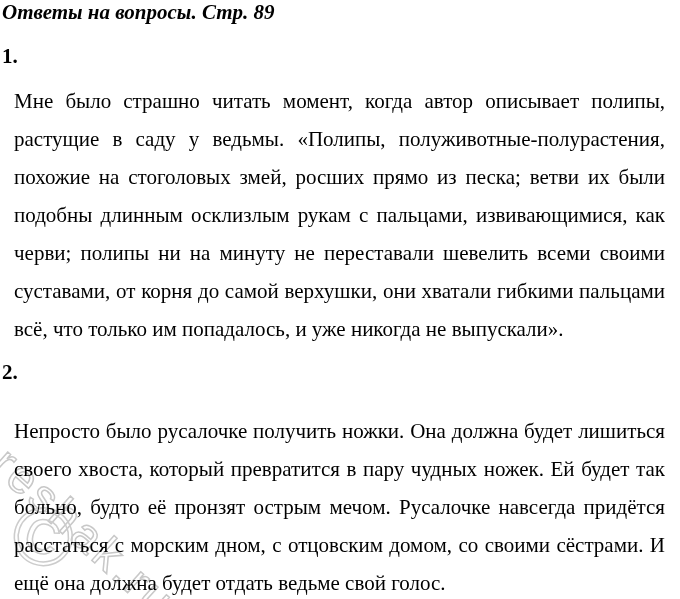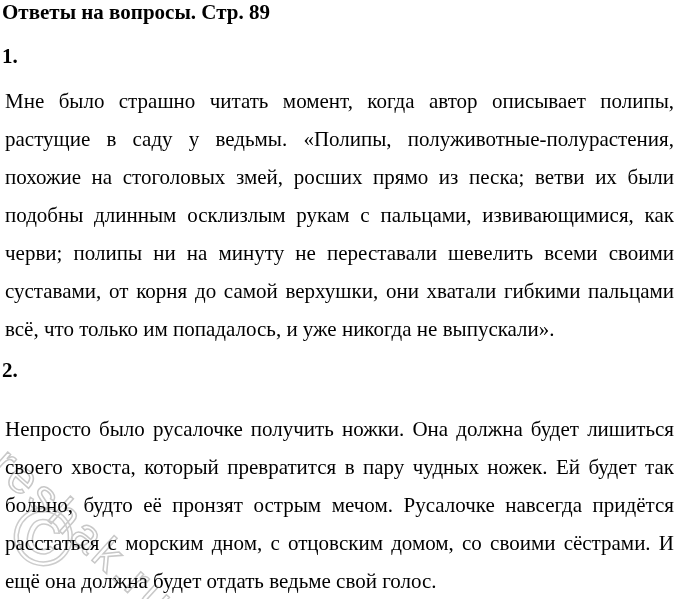--- a/index.html
+++ b/index.html
@@ -16,34 +16,35 @@
     position: relative;
     z-index: 1;
     padding: 0 3px 0 2px;
   }
   .header {
     display: flex;
     justify-content: space-between;
     align-items: baseline;
     font-size: 21px;
     line-height: 24px;
+    font-style: italic;
   }
   .title { font-weight: bold; }
   .copyright { font-weight: normal; }
   .answer-number {
     font-weight: bold;
     font-size: 21px;
     line-height: 24px;
   }
   .answer-1 .answer-number { margin-top: 20px; }
   .answer-1 .answer-text  { margin-top: 14px; }
   .answer-2 .answer-number { margin-top: 10px; }
   .answer-2 .answer-text  { margin-top: 28px; }
   .answer-text {
-    margin: 3px;
+    margin: 12px;
     font-size: 21px;
     line-height: 38px;
     text-align: justify;
   }
   .watermark {
     position: absolute;
     z-index: 0;
     left: 0; top: 0;
     width: 680px; height: 599px;
     pointer-events: none;

